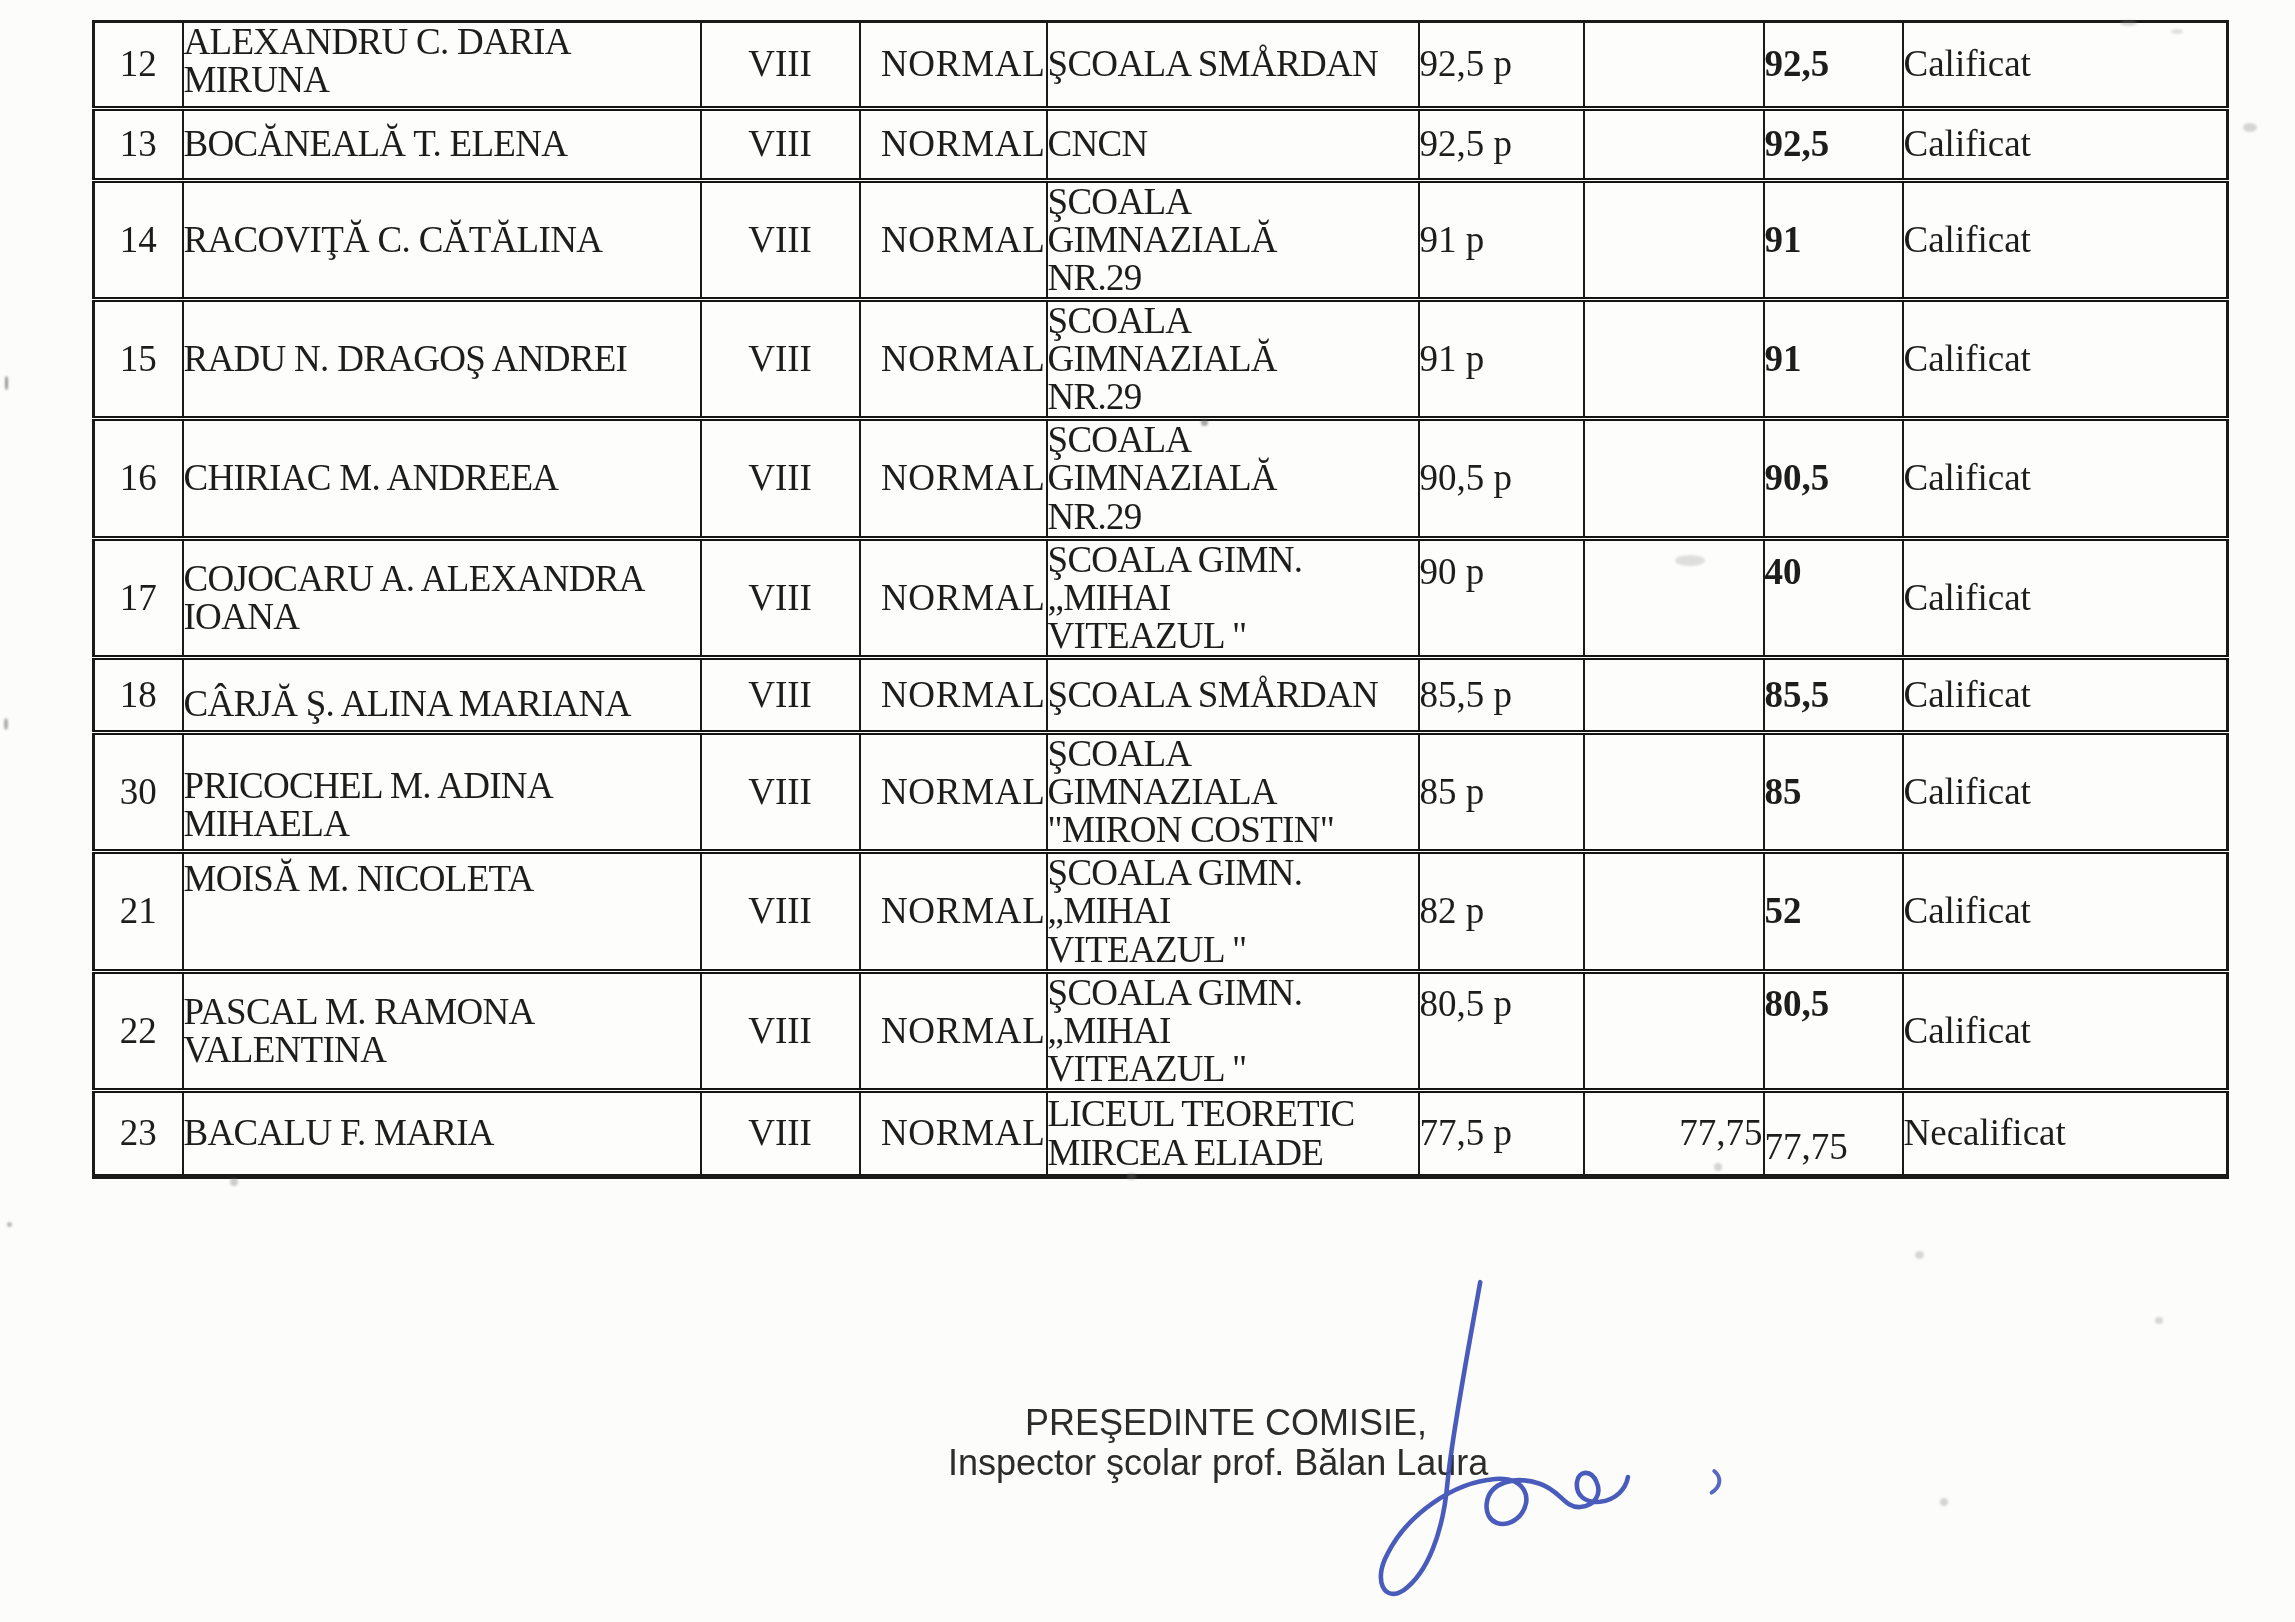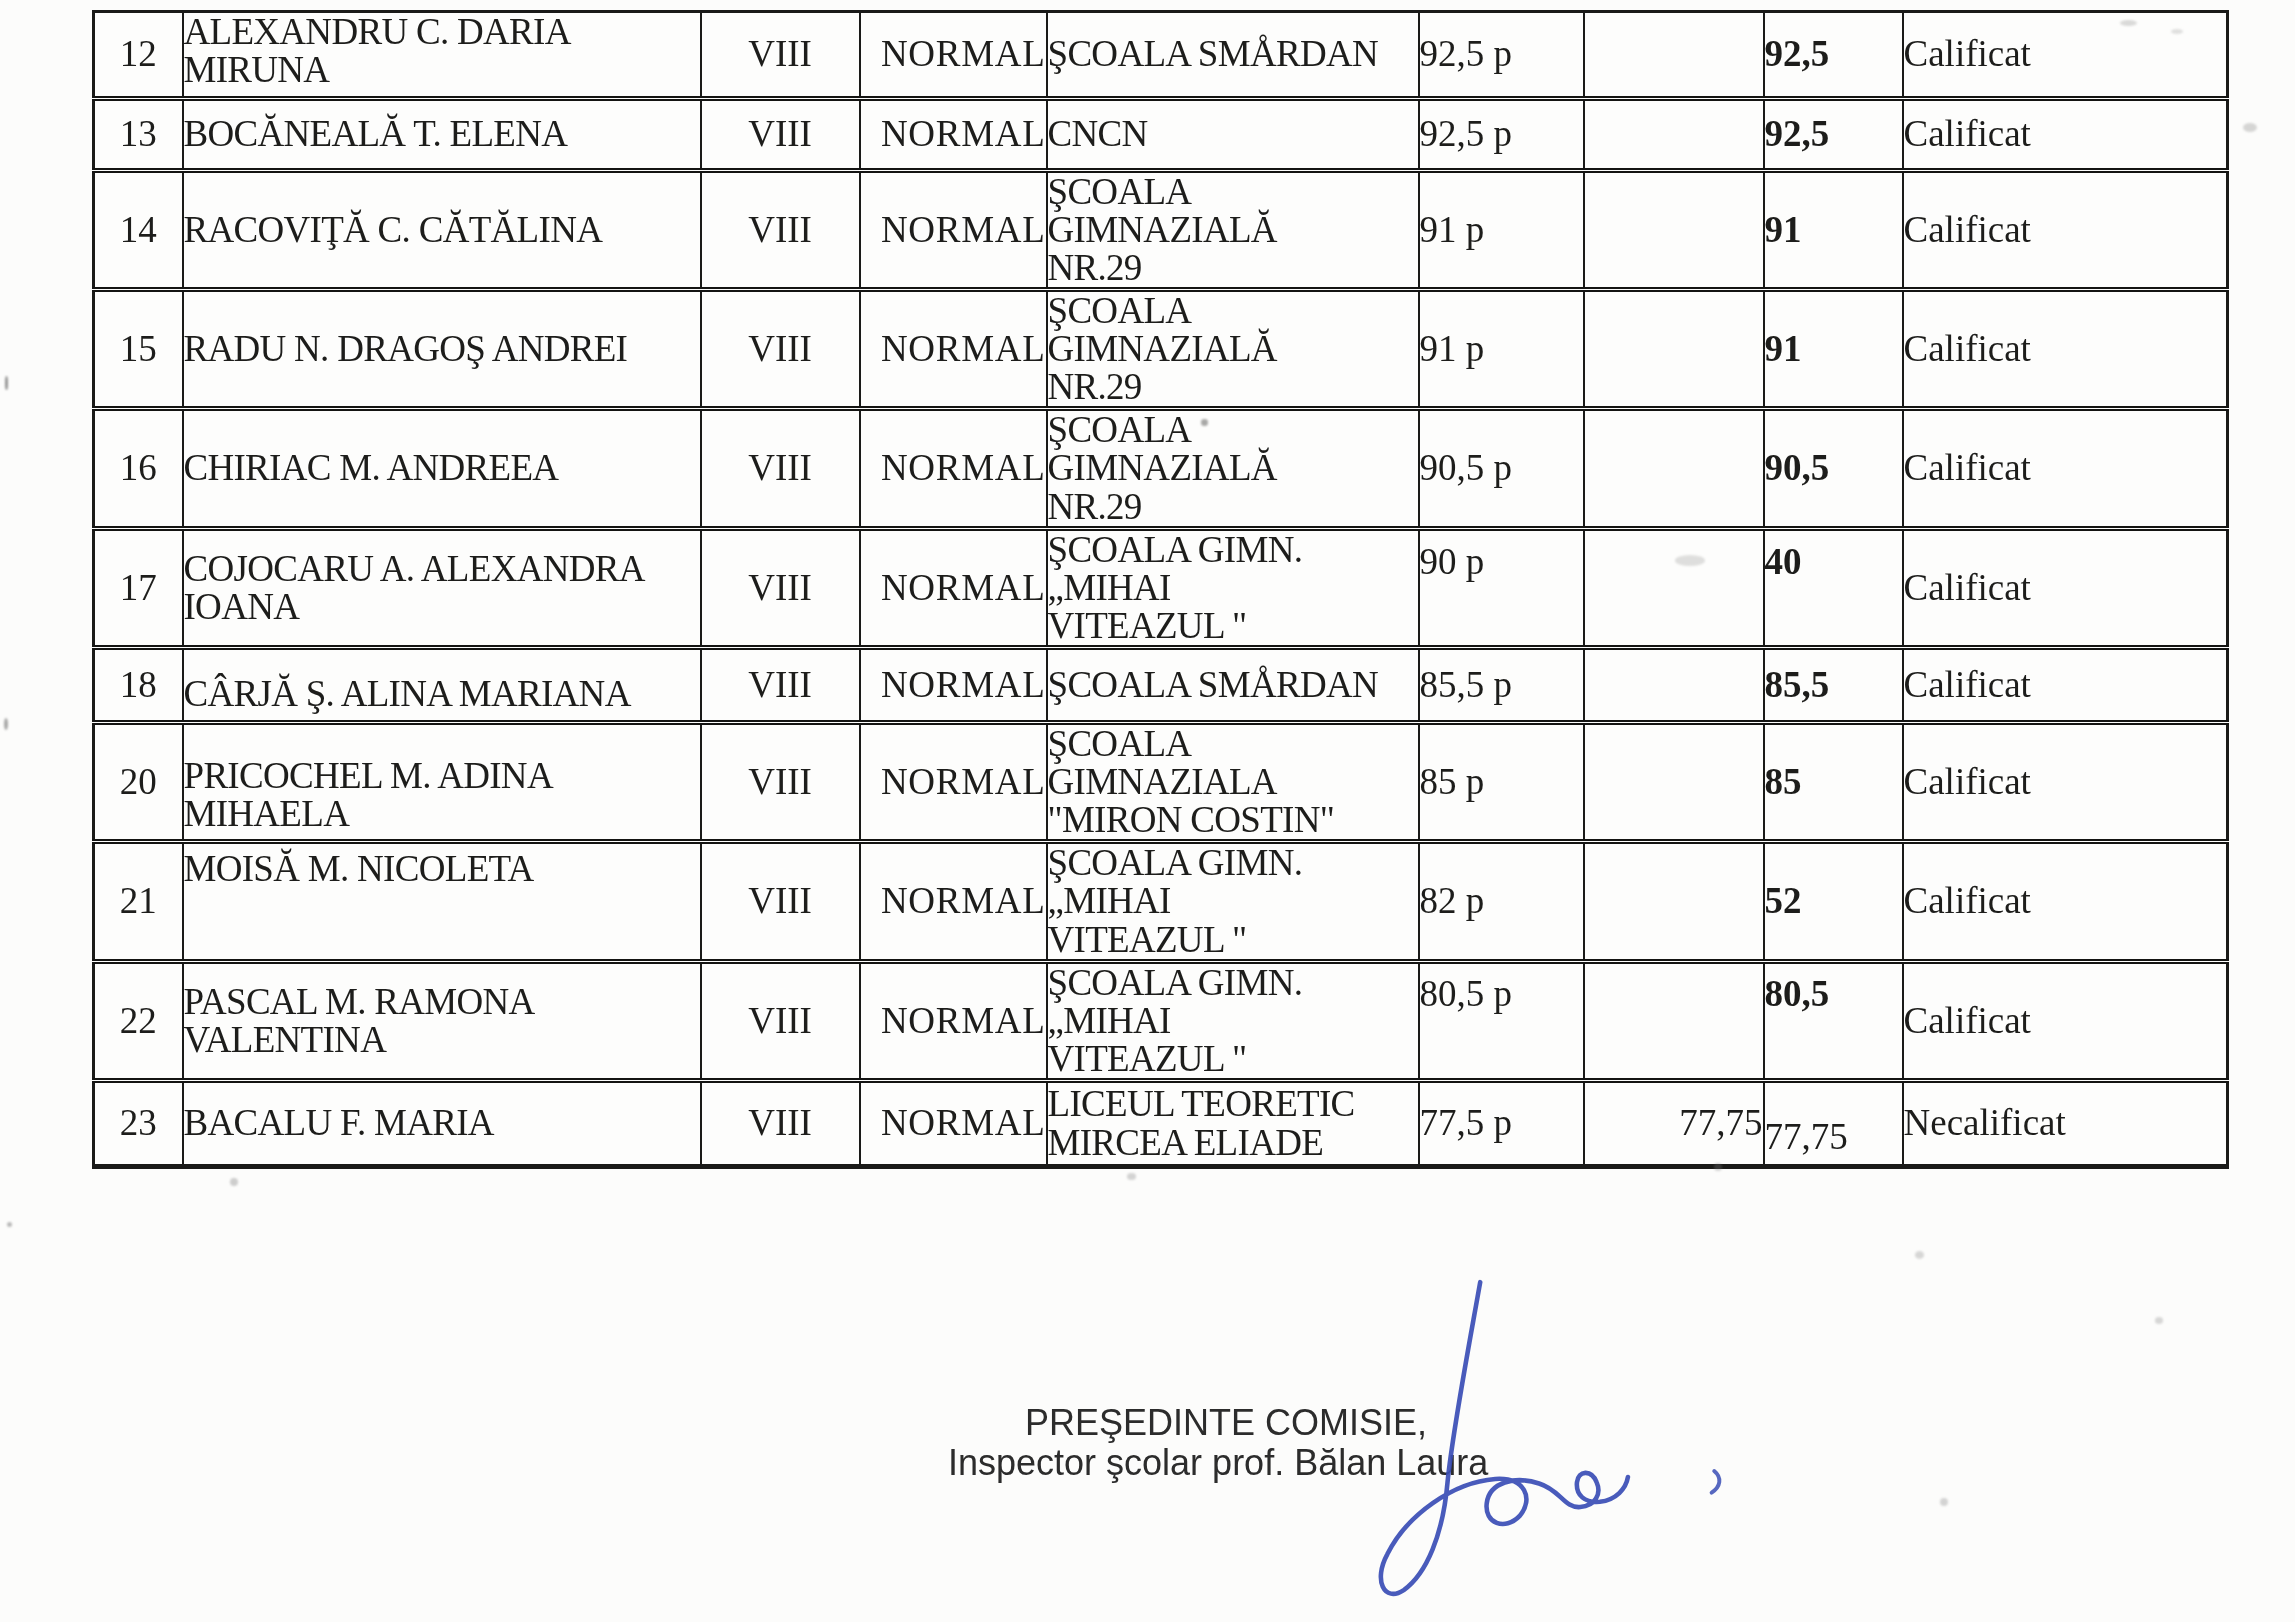--- a/index.html
+++ b/index.html
@@ -2,21 +2,21 @@
 <html style="font-size:10.5px"><head>
 <meta charset="utf-8">
 <style>
   html,body{margin:0;padding:0;background:#e8e8e6;}
   .page{
     position:relative;width:2295px;height:1622px;background:#fcfcfb;overflow:hidden;
     font-family:"Liberation Serif", serif;color:#1d1d1b;
   }
   
   table.results{
-    position:absolute;left:92px;top:10px;width:2134px;
+    position:absolute;left:92px;top:20px;width:2134px;
     border-collapse:collapse;table-layout:fixed;
     border-left:3.3px solid #1a1a18;border-right:3.3px solid #1a1a18;
     border-top:3.9px solid #1a1a18;background:#fdfdfc;
   }
   table.results td{
     border-right:2.6px solid #1a1a18;
     border-bottom:5.9px double #141412;
     font-size:37px;line-height:1.03;
     vertical-align:middle;padding:0;overflow:hidden;
   }
@@ -138,21 +138,21 @@
       <td class="c-name vb">CÂRJĂ Ş. ALINA MARIANA</td>
       <td class="c-cls">VIII</td>
       <td class="c-prof">NORMAL</td>
       <td class="c-school">ŞCOALA SMÅRDAN</td>
       <td class="c-pts">85,5 p</td>
       <td class="c-mid"></td>
       <td class="c-fin">85,5</td>
       <td class="c-qual">Calificat</td>
     </tr>
         <tr style="height: 72px;">
-      <td class="c-nr">20</td>
+      <td class="c-nr">30</td>
       <td class="c-name vb">PRICOCHEL M. ADINA MIHAELA</td>
       <td class="c-cls">VIII</td>
       <td class="c-prof">NORMAL</td>
       <td class="c-school">ŞCOALA GIMNAZIALA
 "MIRON COSTIN"</td>
       <td class="c-pts">85 p</td>
       <td class="c-mid"></td>
       <td class="c-fin">85</td>
       <td class="c-qual">Calificat</td>
     </tr>

